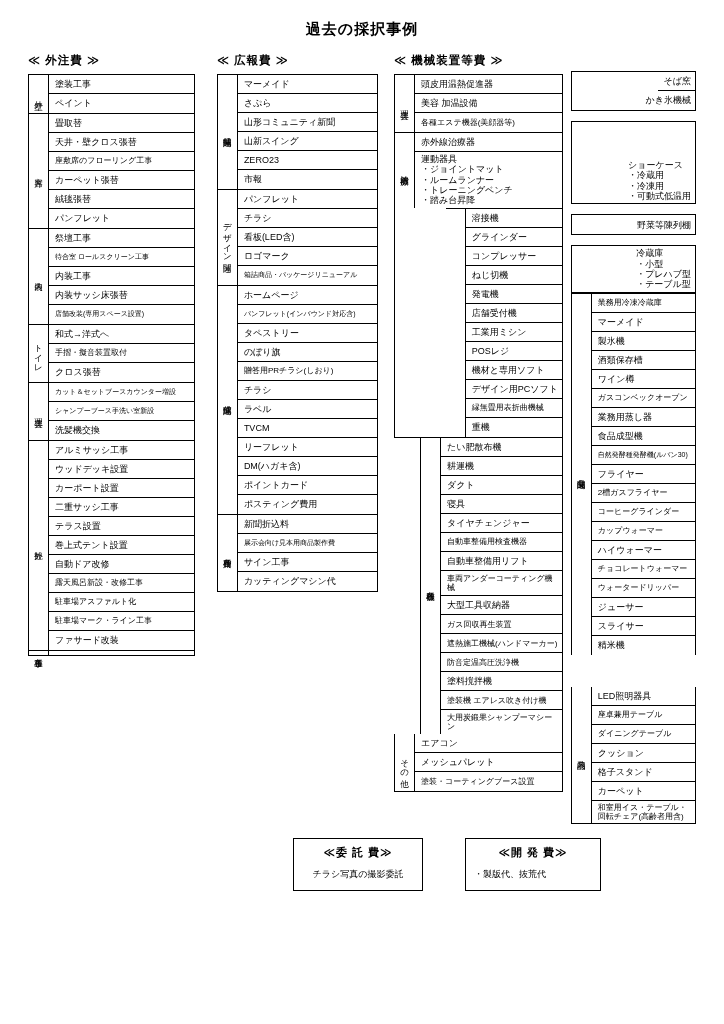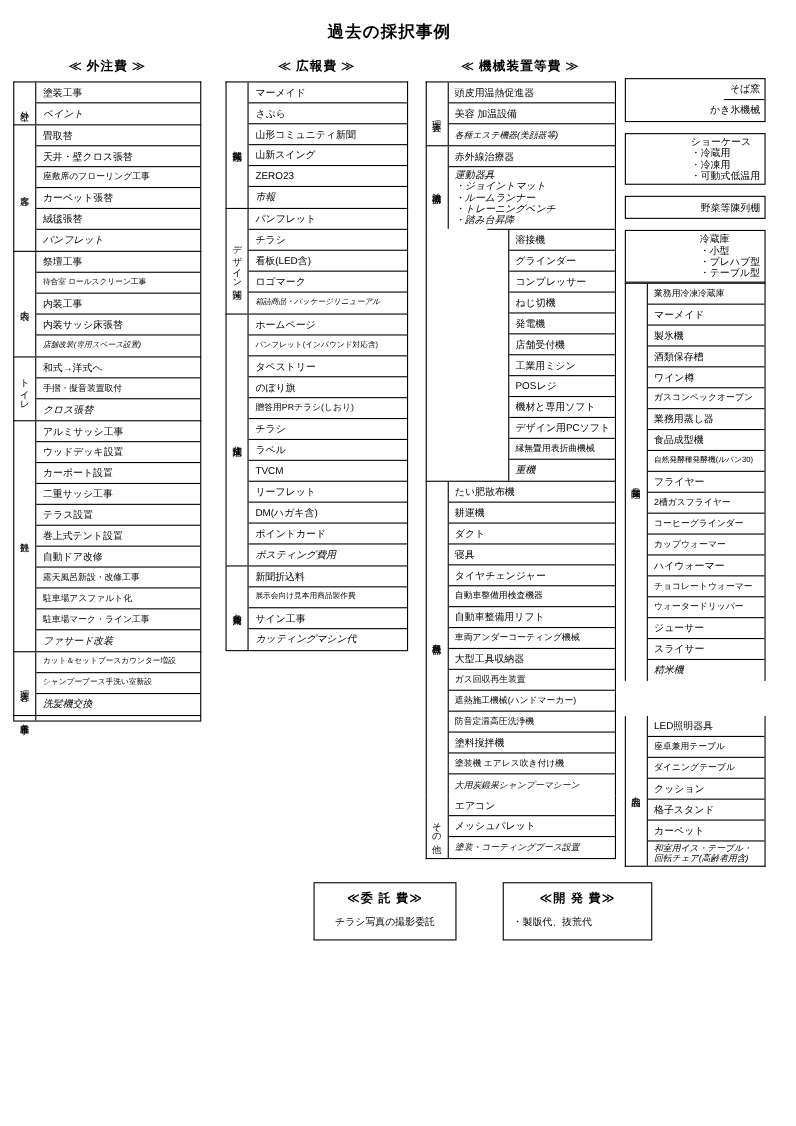--- a/index.html
+++ b/index.html
@@ -13,21 +13,21 @@
     font-family: "Liberation Sans", "DejaVu Sans", sans-serif;
     color: #000000;
     position: relative;
     overflow: hidden;
   }
   .page {
     position: relative;
     width: 724px;
     height: 1024px;
     box-sizing: border-box;
-    padding: 18px 28px 10px 12px;
+    padding: 18px 28px 10px 28px;
   }
   .doc-title {
     text-align: center;
     font-size: 15px;
     font-weight: bold;
     letter-spacing: 1px;
     margin: 2px 0 14px 0;
   }
   .columns {
     display: flex;
@@ -39,27 +39,25 @@
   .col {
     display: flex;
     flex-direction: column;
   }
   .col-outsourcing { width: 176px; }
   .col-pr { width: 170px; margin-left: 22px; }
   .col-machine { width: 178px; margin-left: 16px; }
   .col-machine2 { width: 132px; margin-left: 8px; }
 
   .col-head {
-    text-align: center;
     font-size: 11.5px;
     font-weight: bold;
     margin-bottom: 6px;
     letter-spacing: 1px;
     white-space: nowrap;
-    font-family: Liberation Serif, serif;
   }
   .group {
     display: flex;
     flex-direction: row;
     border-top: 1px solid #000;
     border-left: 1px solid #000;
     border-right: 1px solid #000;
   }
   .group.last {
     border-bottom: 1px solid #000;
@@ -97,21 +95,21 @@
     display: flex;
     align-items: center;
   }
   .item.tiny { font-size: 7px; }
   .item.small { font-size: 8px; }
   .item.multi {
     display: block;
     padding-top: 2px;
     padding-bottom: 2px;
   }
-  .group-items .item:last-child { border-bottom: none; font-style: italic; }
+  .group-items .item:last-child { border-bottom: none; }
   .group.last .group-items .item:last-child { border-bottom: none; }
 
   
   .bottom-boxes {
     display: flex;
     flex-direction: row;
     justify-content: center;
     gap: 42px;
     margin-top: 14px;
     padding-left: 170px;
@@ -193,46 +191,46 @@
           <div class="item tiny">店舗改装(専用スペース設置)</div>
         </div>
       </div>
 
       <div class="group">
         <div class="group-label">トイレ</div>
         <div class="group-items">
           <div class="item">和式→洋式へ</div>
           <div class="item small">手摺・擬音装置取付</div>
           <div class="item">クロス張替</div>
+        </div>
+      </div>
+
+      <div class="group">
+        <div class="group-label">理美容</div>
+        <div class="group-items">
+          <div class="item tiny">カット＆セットブースカウンター増設</div>
+          <div class="item tiny">シャンプーブース手洗い室新設</div>
+          <div class="item">洗髪機交換</div>
         </div>
       </div>
 
       <div class="group">
         <div class="group-label">外観</div>
         <div class="group-items">
           <div class="item">アルミサッシ工事</div>
           <div class="item">ウッドデッキ設置</div>
           <div class="item">カーポート設置</div>
           <div class="item">二重サッシ工事</div>
           <div class="item">テラス設置</div>
           <div class="item">巻上式テント設置</div>
           <div class="item">自動ドア改修</div>
           <div class="item small">露天風呂新設・改修工事</div>
           <div class="item small">駐車場アスファルト化</div>
           <div class="item small">駐車場マーク・ライン工事</div>
           <div class="item">ファサード改装</div>
-        </div>
-      </div>
-
-      <div class="group">
-        <div class="group-label">理美容</div>
-        <div class="group-items">
-          <div class="item tiny">カット＆セットブースカウンター増設</div>
-          <div class="item tiny">シャンプーブース手洗い室新設</div>
-          <div class="item">洗髪機交換</div>
         </div>
       </div>
 
       <div class="group last">
         <div class="group-label">各種工事</div>
       </div>
     </div>
 
     <div class="col col-pr">
       <div class="col-head">≪ 広報費 ≫</div>
@@ -326,21 +324,21 @@
             <div class="item">工業用ミシン</div>
             <div class="item">POSレジ</div>
             <div class="item">機材と専用ソフト</div>
             <div class="item">デザイン用PCソフト</div>
             <div class="item small">縁無畳用表折曲機械</div>
             <div class="item">重機</div>
           </div>
         </div>
       </div>
 
-      <div class="group" style="border-top:none;">
+      <div class="group" style="border-top:none;margin-left:26px;">
         <div class="group-label">各種機器</div>
         <div class="group-items">
           <div class="item">たい肥散布機</div>
           <div class="item">耕運機</div>
           <div class="item">ダクト</div>
           <div class="item">寝具</div>
           <div class="item">タイヤチェンジャー</div>
           <div class="item small">自動車整備用検査機器</div>
           <div class="item">自動車整備用リフト</div>
           <div class="item small">車両アンダーコーティング機械</div>
@@ -368,21 +366,21 @@
       <div class="col-head">&nbsp;</div>
 
       <div class="nolabel-group">
         <div class="item">そば窯</div>
         <div class="item">かき氷機械</div>
       </div>
 
       <div class="gap-block"></div>
 
       <div class="nolabel-group">
-        <div class="item multi" style="white-space:pre-line;">ショーケース
+        <div class="item multi" style="white-space:pre-line;margin-top:36px;">ショーケース
 ・冷蔵用
 ・冷凍用
 ・可動式低温用</div>
       </div>
 
       <div class="gap-block"></div>
 
       <div class="nolabel-group">
         <div class="item">野菜等陳列棚</div>
       </div>

